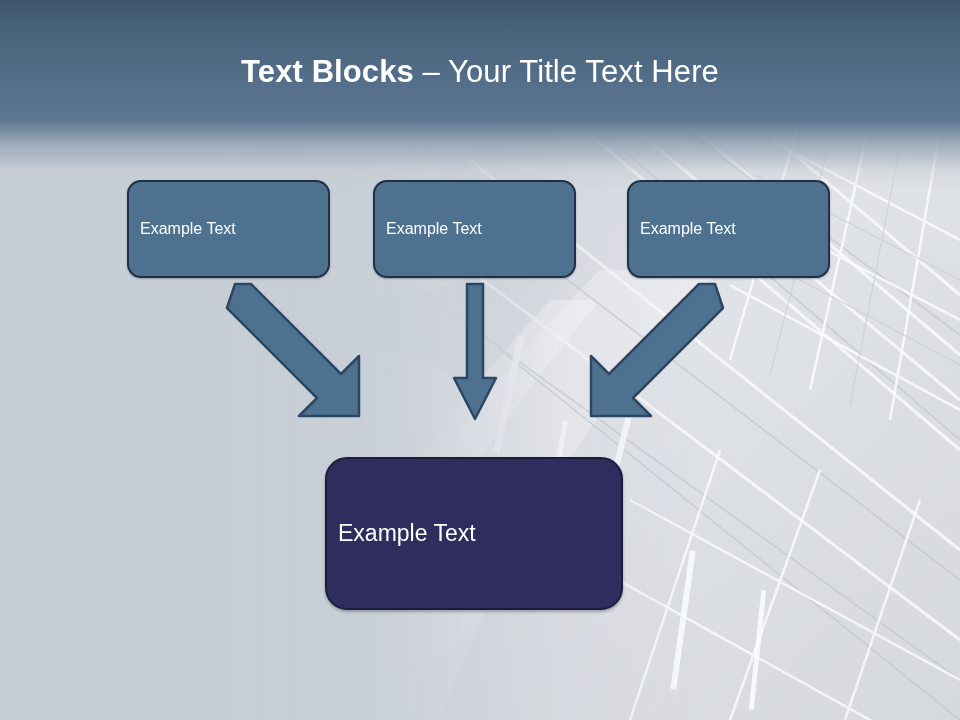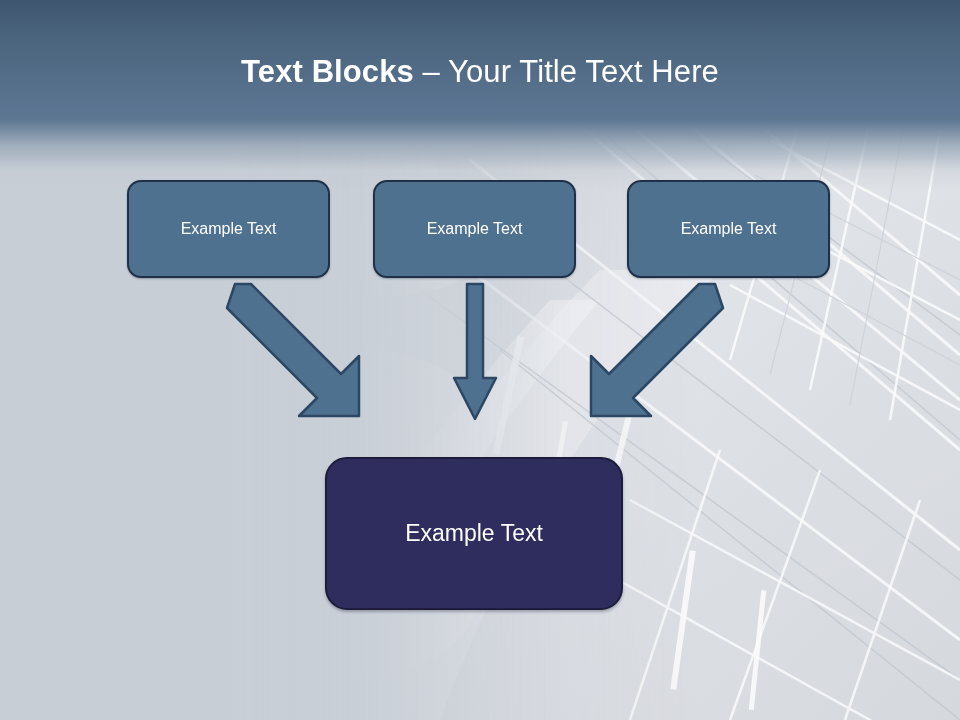--- a/index.html
+++ b/index.html
@@ -82,24 +82,25 @@
   }
   .title .strong { font-weight: bold; }
   .title .rest   { font-weight: normal; }
 
   
   .node {
     position: absolute;
     box-sizing: border-box;
     display: flex;
     align-items: center;
-    justify-content: center;
+    justify-content: flex-start;
     color: #ffffff;
     border-style: solid;
     text-align: center;
+    padding-left: 11px;
   }
   .node-top {
     width: 203px;
     height: 98px;
     background: #4e718f;
     border: 2px solid #1f3048;
     border-radius: 14px;
     font-size: 16px;
     box-shadow: 0 1px 2px rgba(40,50,65,0.35);
   }

